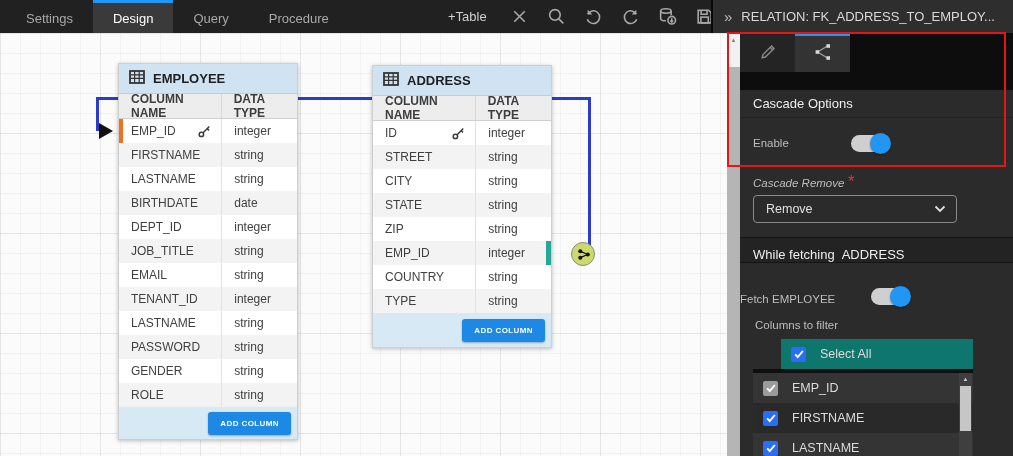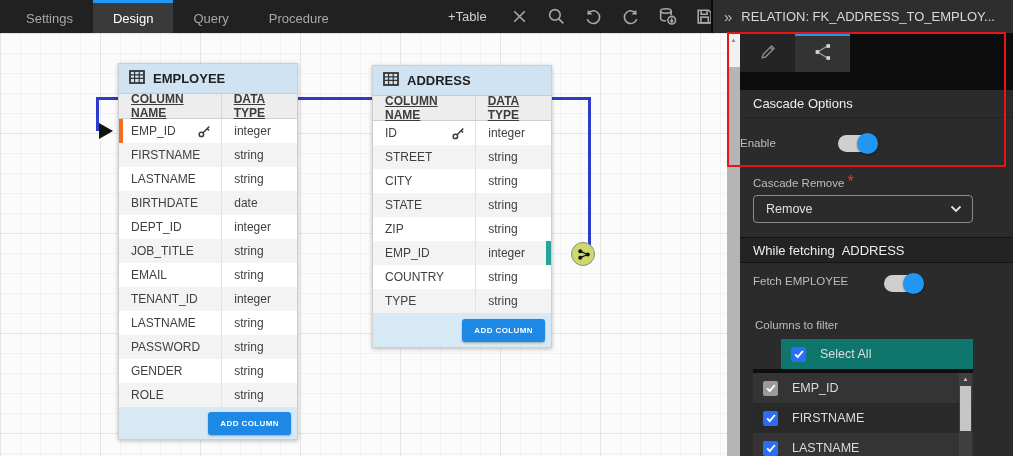--- a/index.html
+++ b/index.html
@@ -41,21 +41,21 @@
   .rel-connector { position:absolute; left:571px; top:242px; width:24px; height:24px; border-radius:50%;
     background:#cdd96b; border:1px solid #8a8a8a; z-index:3; display:flex; align-items:center; justify-content:center; cursor:pointer; }
 
   
   .dbtable { position:absolute; width:180px; background:#ffffff; z-index:2; border:1px solid #cfcfcf;
     box-shadow:0 1px 4px rgba(0,0,0,0.25); font-size:12px; }
   .dbt-head { height:30px; background:#cfe3f3; display:flex; align-items:center; gap:8px; padding-left:10px;
     border-bottom:1px solid #b9cfe0; cursor:move; }
   .dbt-name { font-size:13px; font-weight:bold; color:#1f1f1f; }
   .dbt-colhead { height:25px; display:flex; background:#ededed; border-bottom:1px solid #cfcfcf; }
-  .dbt-colhead > div { display:flex; align-items:center; padding-left:12px; font-weight:bold; font-size:12px; color:#3d3d3d;text-decoration:underline; }
+  .dbt-colhead > div { display:flex; align-items:center; padding-left:12px; font-weight:bold; font-size:12px; color:#3d3d3d; }
   .colw1 { width:115px; border-right:1px solid #d8d8d8; }
   .colw2 { width:84px; }
   .trow { height:24px; display:flex; position:relative; background:#ffffff; }
   .trow:nth-child(even) { background:#f3f3f3; }
   .trow .cname { width:115px; display:flex; align-items:center; justify-content:space-between; padding:0 10px 0 12px; color:#404040; border-right:1px solid #e2e2e2; }
   .trow .ctype { width:84px; display:flex; align-items:center; padding-left:12px; color:#404040;text-align:center; }
   .trow.m-orange-left::before { content:""; position:absolute; left:0; top:0; width:4px; height:100%; background:#f46f1d; }
   .trow.m-teal-right::after { content:""; position:absolute; right:0; top:0; width:5px; height:100%; background:#26a69a; }
   .keyic svg { display:block; }
   .dbt-footer { background:#d8e9f6; display:flex; align-items:center; justify-content:flex-end; padding-right:6px; }
@@ -70,37 +70,37 @@
   .pscroll .sarrow { height:13px; display:flex; align-items:center; justify-content:center; font-size:6px; color:#808080; }
   .pscroll .sthumb { position:absolute; left:0; right:0; top:34px; bottom:0; background:#b5b5b5; }
   .pcontent { position:absolute; left:13px; top:0; right:0; bottom:0; background:#2b2b2b; }
 
   .ptabbar { height:57px; background:#0d0d0d; display:flex; align-items:flex-start; }
   .ptab { width:55px; height:39px; display:flex; align-items:center; justify-content:center; cursor:pointer; border-top:3px solid transparent; }
   .ptab.t1 { background:#242424; }
   .ptab.t2 { background:#333333; border-top:3px solid #2196f3; }
 
   .sec-head { height:28px; line-height:28px; padding-left:13px; font-size:13px; color:#ededed; background:#2b2b2b; border-bottom:1px solid #222222; }
-  .enable-row { height:50px; display:flex; align-items:center; padding-left:0; }
+  .enable-row { height:50px; display:flex; align-items:center; padding-left:13px; }
   .small-label { font-size:11.5px; color:#bdbdbd; }
   .req { color:#e53935; margin-left:3px; }
 
   .toggle { position:relative; width:38px; height:17px; border-radius:9px; background:#cfcfcf; cursor:pointer; }
   .toggle .knob { position:absolute; right:-2px; top:-2px; width:21px; height:21px; border-radius:50%; background:#2196f3; box-shadow:0 1px 2px rgba(0,0,0,0.4); }
   #enable-toggle { margin-left:62px; }
   #fetch-toggle { margin-left:36px; }
 
-  .cr-label { margin-top:5px; padding-left:13px; }
-  .pselect { margin:4px 0 0 13px; width:220px; height:28px; border:1px solid #8a8a8a; border-radius:4px;
+  .cr-label { margin-top:5px; padding-left:13px;font-style:italic; }
+  .pselect { margin:4px 0 0 13px; width:204px; height:28px; border:1px solid #8a8a8a; border-radius:4px;
     display:flex; align-items:center; justify-content:space-between; padding:0 10px 0 12px; cursor:pointer; }
   .pselect span { font-size:12.5px; color:#e0e0e0; }
 
   .while-bar { margin-top:14px; height:26px; background:#232323; border-top:1px solid #141414; border-bottom:1px solid #141414;
-    display:flex; align-items:center; gap:7px; padding-left:13px; font-size:13px; color:#ededed; }
-  .fetch-row { margin-top:12px; height:30px; display:flex; align-items:flex-start; padding-left:13px; }
+    display:flex; align-items:flex-end; gap:7px; padding-left:13px; font-size:13px; color:#ededed; }
+  .fetch-row { margin-top:12px; height:30px; display:flex; align-items:flex-end; }
   .cols-label { margin-top:10px; padding-left:15px; }
 
   .flist { position:relative; margin:6px 0 0 13px; width:220px; }
   .flrow { height:30px; display:flex; align-items:center; gap:14px; padding-left:10px; font-size:12.5px; color:#dcdcdc; cursor:pointer; }
   .flrow.selall { background:#0f766e;margin-left:28px; }
   .flsep { height:4px; background:#0f0f0f; }
   .flitems .flrow:nth-child(odd) { background:#343434; }
   .flitems .flrow:nth-child(even) { background:#292929; }
   .cbx { width:15px; height:15px; border-radius:2px; background:#2a6ef5; display:flex; align-items:center; justify-content:center; flex:0 0 auto; cursor:pointer; }
   .cbx.disabled { background:#9b9b9b; }

